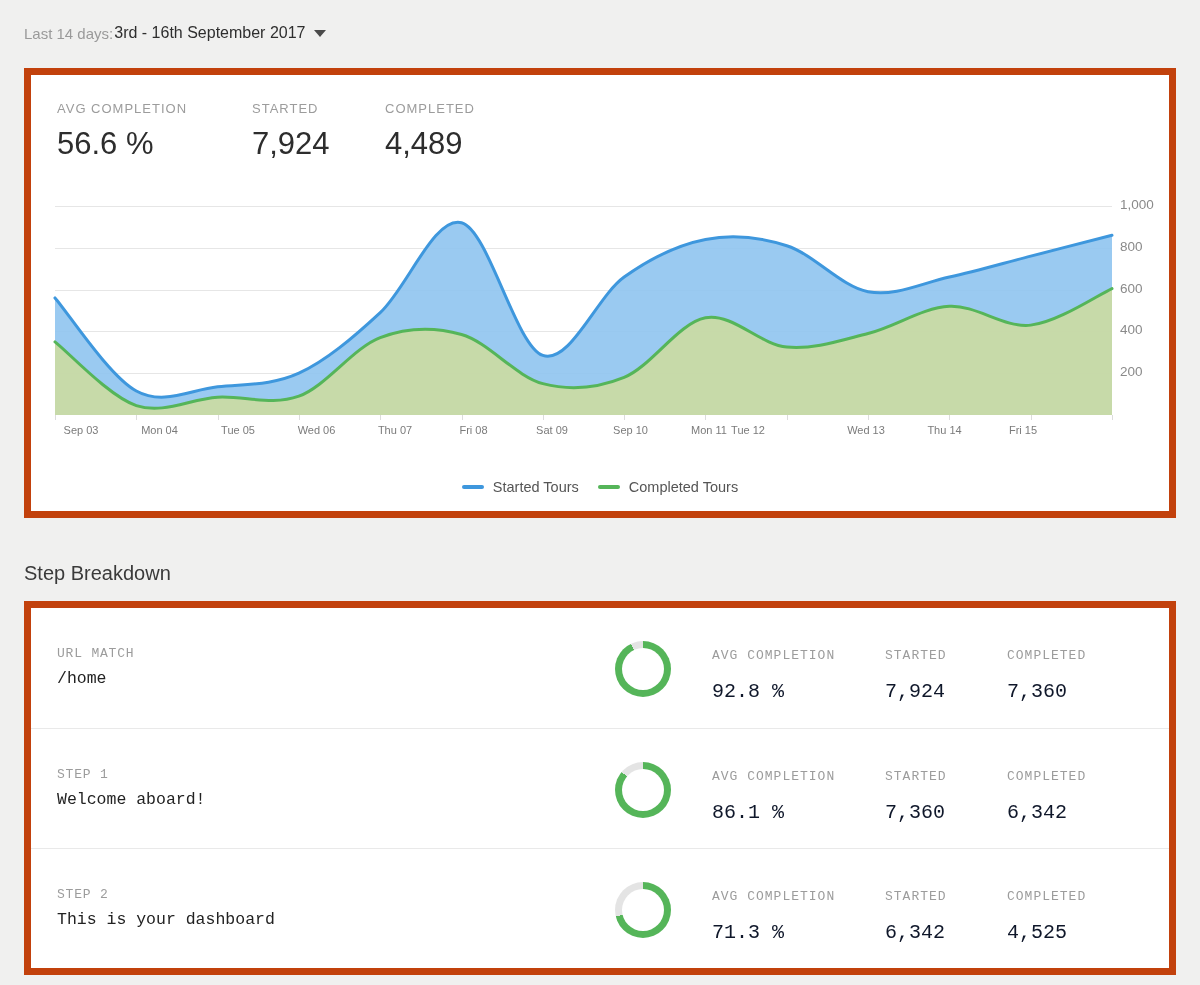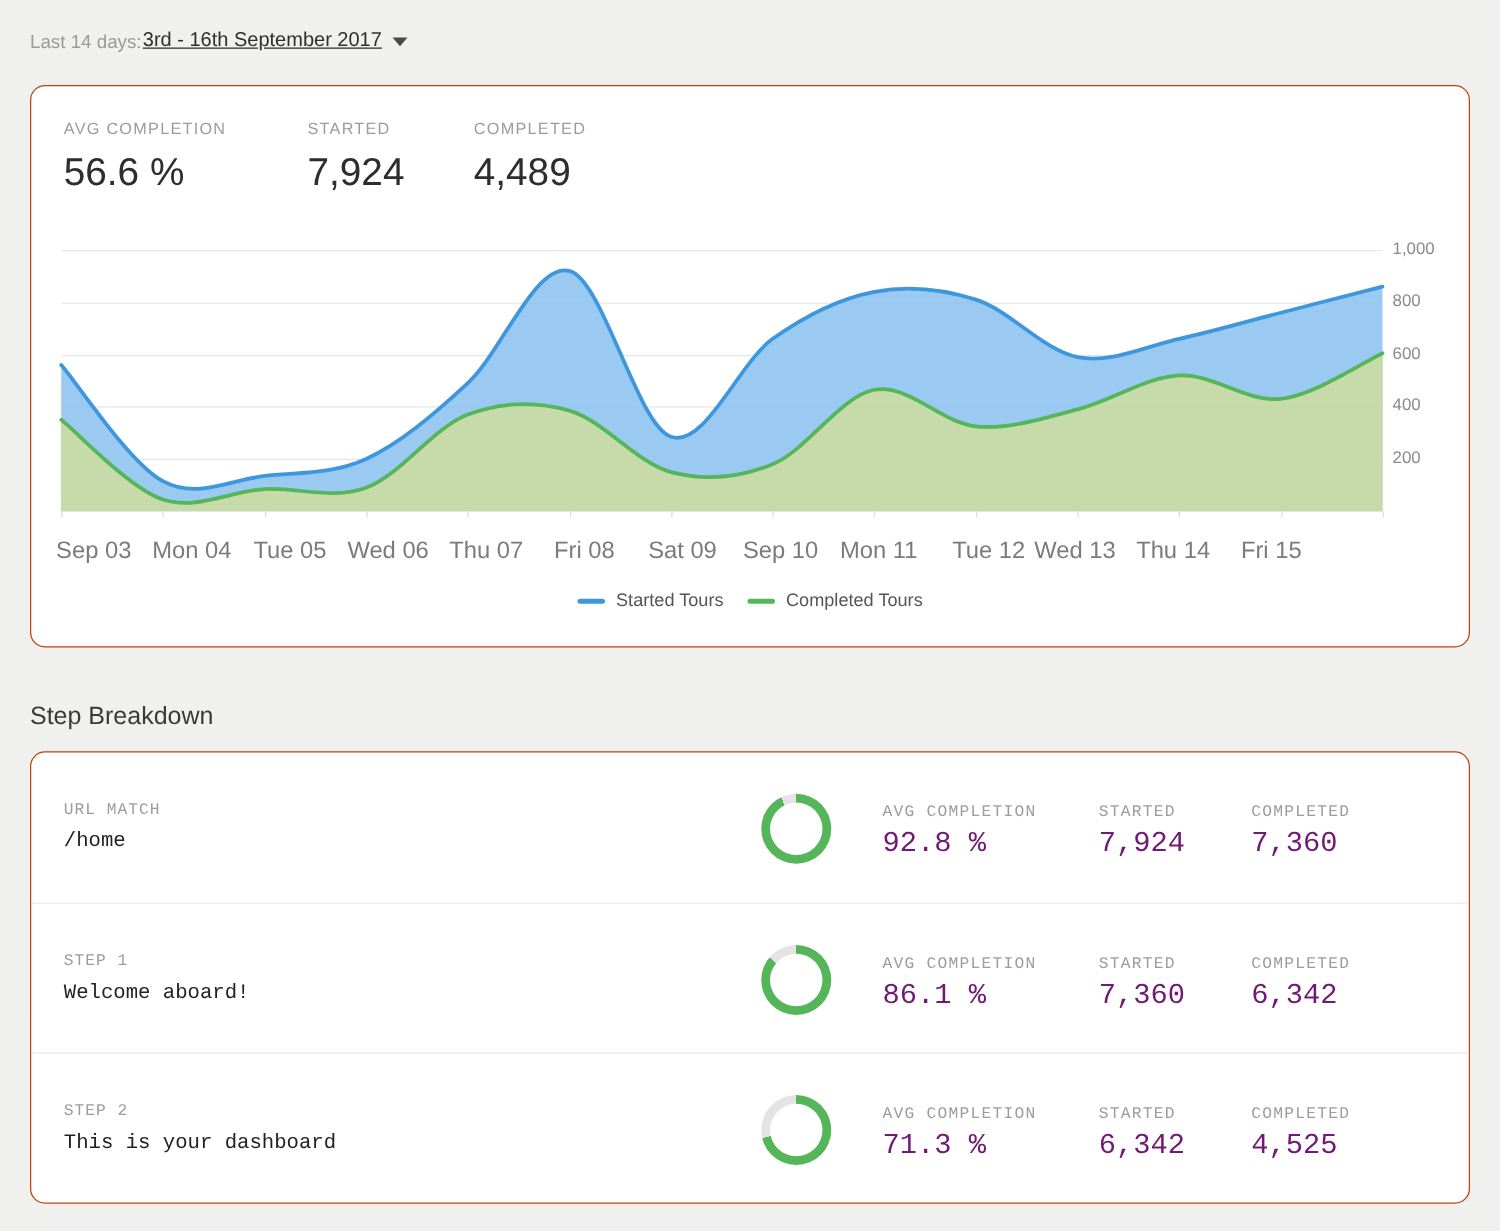--- a/index.html
+++ b/index.html
@@ -11,52 +11,52 @@
     color: #333;
     -webkit-font-smoothing: antialiased;
   }
   .page { padding: 24px; }
 
   
   .topbar { display: flex; justify-content: space-between; align-items: baseline; height: 34px; }
   .topbar h1 { margin: 0; font-size: 21px; font-weight: normal; color: #3a3a3a; }
   .period { display: flex; align-items: center; cursor: pointer; }
   .period-label { color: #9a9a9a; font-size: 15px; margin-right: 1px; }
-  .period-value { color: #2e2e2e; font-size: 16px; text-decoration: underline; }
+  .period-value { color: #2e2e2e; font-size: 16px; }
   .caret {
     display: inline-block; width: 0; height: 0; margin-left: 9px;
     border-left: 6px solid transparent; border-right: 6px solid transparent;
     border-top: 7px solid #4a4a4a;
   }
 
   
   .card {
     position: relative;
     background: #fff;
-    border: 1px solid #c2410c;
-    border-radius: 12px;
+    border: 7px solid #c2410c;
+    border-radius: 0;
   }
   .chart-card { height: 450px; margin-top: 10px; }
 
   
   .stat { position: absolute; top: 26px; }
   .stat .stat-label { font-size: 13px; color: #9c9c9c; letter-spacing: 1px; }
   .stat .stat-value { font-size: 31px; color: #2d2d2d; margin-top: 10px; }
 
   
   .chart-wrap { position: absolute; left: 24px; top: 127px; width: 1057px; height: 213px; }
   .gridline { position: absolute; left: 0; width: 100%; height: 1px; background: #e6e6e6; }
   .chart-wrap svg { position: absolute; left: 0; top: 0; overflow: visible; }
   .ytick-label {
     position: absolute; font-size: 13.5px; color: #8a8a8a; white-space: nowrap;
   }
   .xtick { position: absolute; width: 1px; height: 5px; background: #dcdcdc; top: 213px; }
   .xtick-label {
     position: absolute; top: 222px; transform: translateX(-50%);
-    font-size: 19px; color: #7b7b7b; white-space: nowrap; margin-top: 12px;
+    font-size: 11px; color: #7b7b7b; white-space: nowrap;
   }
   .legend {
     position: absolute; top: 404px; left: 0; width: 100%;
     display: flex; justify-content: center; gap: 19px;
   }
   .legend-item { display: flex; align-items: center; cursor: pointer; }
   .legend-swatch { width: 22px; height: 4px; border-radius: 2px; margin-right: 9px; }
   .legend-text { font-size: 14.5px; color: #555; }
 
   
@@ -64,21 +64,21 @@
   .steps-card { margin-top: 16px; font-family: Liberation Mono, monospace; }
   .step-row { position: relative; height: 120px; }
   .step-row + .step-row { border-top: 1px solid #e9e9e9; }
   .kicker { font-size: 13px; color: #9c9c9c; letter-spacing: 0.8px; }
   .step-title { font-size: 16.5px; color: #222; margin-top: 8px; }
   .step-info { position: absolute; left: 26px; top: 38px; }
   .donut { position: absolute; left: 584px; top: 33px; width: 56px; height: 56px; border-radius: 50%; }
   .donut::after { content: ""; position: absolute; inset: 7px; background: #fff; border-radius: 50%; }
   .row-stat { position: absolute; top: 40px; }
   .row-stat .stat-label { font-size: 13px; color: #9c9c9c; letter-spacing: 1px; }
-  .row-stat .stat-value { font-size: 23px; color: #701a75; margin-top: 5px; }
+  .row-stat .stat-value { font-size: 20px; color: #0f172a; margin-top: 17px; }
 </style>
 </head>
 <body>
 
 <div class="page">
 
   <div class="topbar">
     <div class="period">
       <span class="period-label">Last 14 days:</span>
       <span class="period-value">3rd - 16th September 2017</span>
@@ -134,21 +134,21 @@
         <div class="xtick" style="left: 1057px;"></div>
         <span class="xtick-label" style="left: 26px;">Sep 03</span>
         <span class="xtick-label" style="left: 104.5px;">Mon 04</span>
         <span class="xtick-label" style="left: 183px;">Tue 05</span>
         <span class="xtick-label" style="left: 261.5px;">Wed 06</span>
         <span class="xtick-label" style="left: 340px;">Thu 07</span>
         <span class="xtick-label" style="left: 418.5px;">Fri 08</span>
         <span class="xtick-label" style="left: 497px;">Sat 09</span>
         <span class="xtick-label" style="left: 575.5px;">Sep 10</span>
         <span class="xtick-label" style="left: 654px;">Mon 11</span>
-        <span class="xtick-label" style="left: 742px;">Tue 12</span>
+        <span class="xtick-label" style="left: 693px;">Tue 12</span>
         <span class="xtick-label" style="left: 811px;">Wed 13</span>
         <span class="xtick-label" style="left: 889.5px;">Thu 14</span>
         <span class="xtick-label" style="left: 968px;">Fri 15</span>
       </div>
     <div id="legend" class="legend">
         <div class="legend-item">
           <span class="legend-swatch" style="background: rgb(62, 151, 221);"></span>
           <span class="legend-text">Started Tours</span>
         </div>
         <div class="legend-item">

